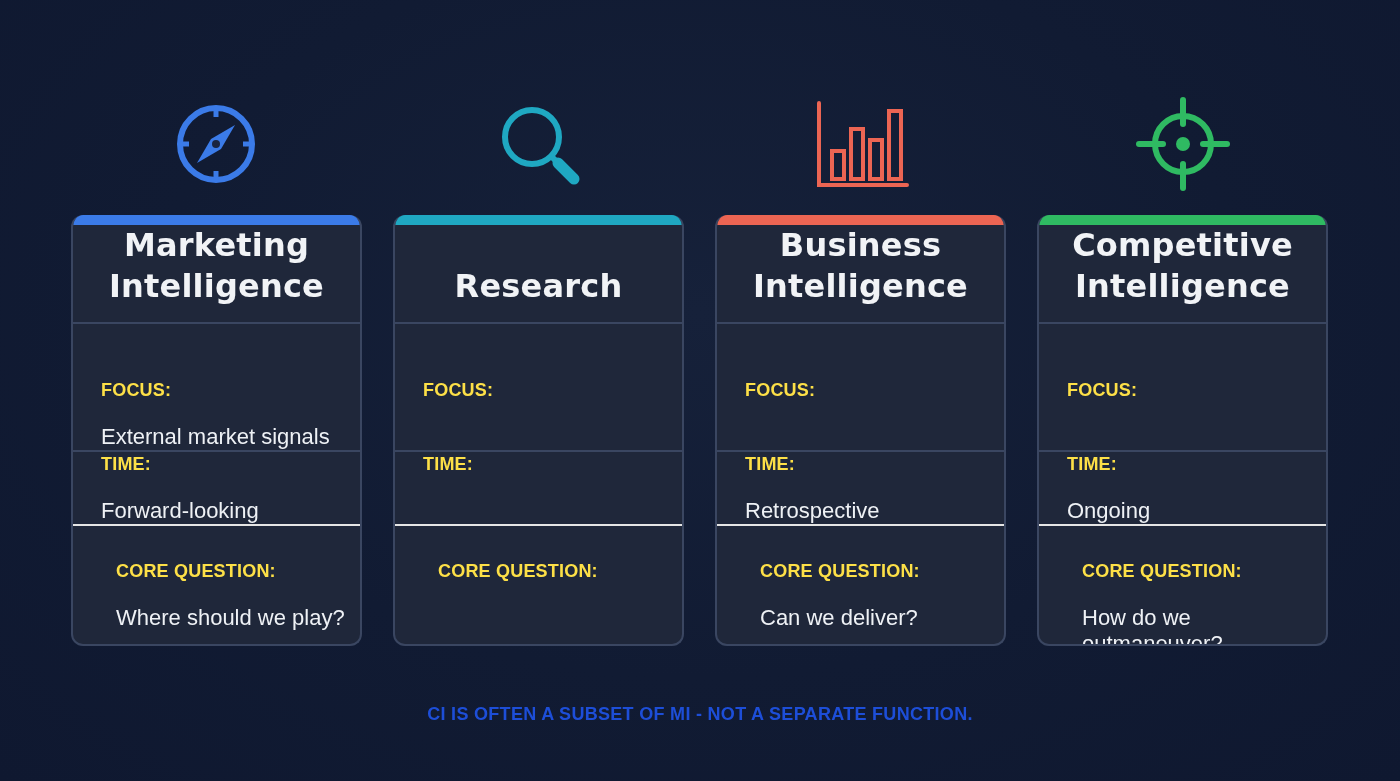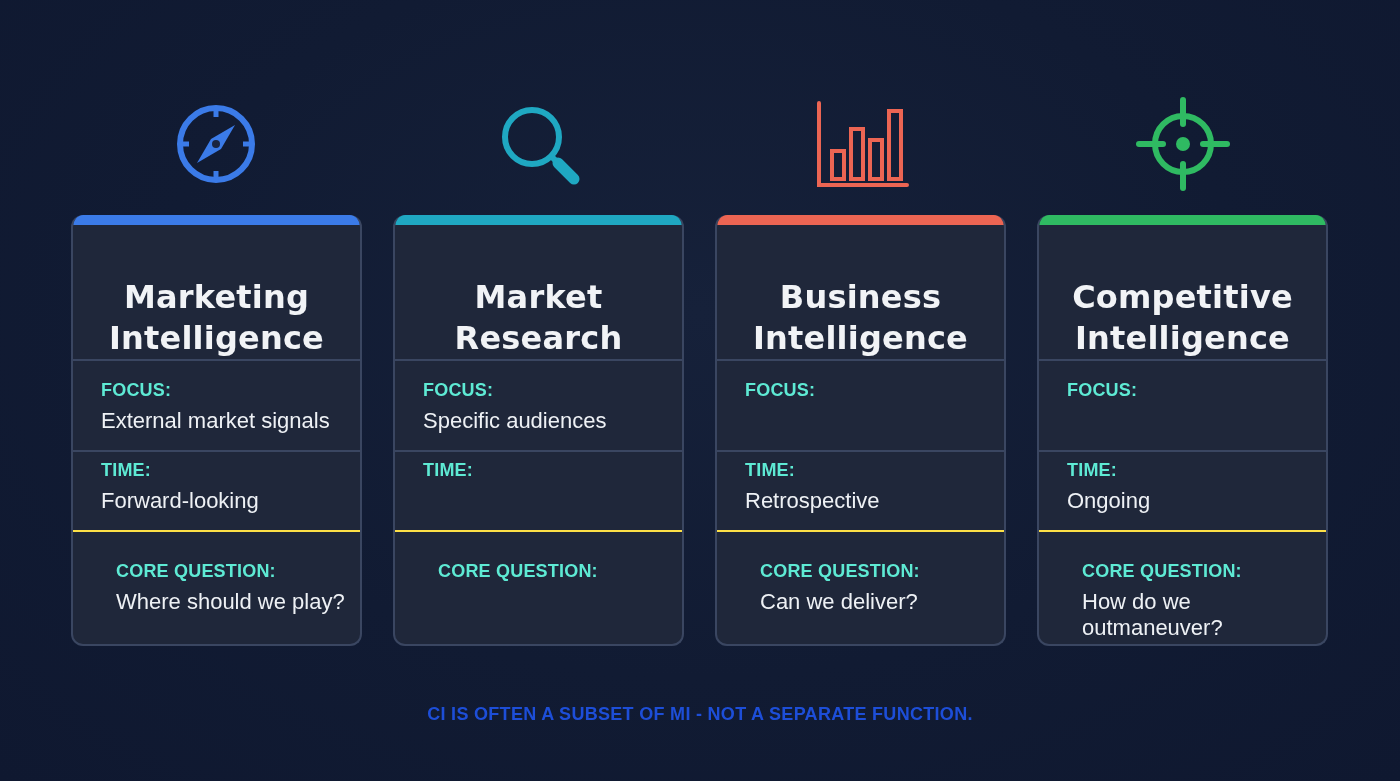--- a/index.html
+++ b/index.html
@@ -18,45 +18,45 @@
     border: 2px solid #3a4661; border-top: none;
     border-radius: 12px;
     background: #1f273a;
     overflow: hidden;
   }
   .card .accent {
     position: absolute; top: 0; left: -2px; right: -2px; height: 10px;
     border-radius: 10px 10px 0 0;
   }
   .card .title {
-    position: absolute; top: 10px; left: 0; right: 0; height: 136px;
-    display: flex; align-items: flex-end; justify-content: center;
+    position: absolute; top: 10px; left: 0; right: 0; height: 99px;
+    display: flex; align-items: flex-start; justify-content: center;
     text-align: center;
     color: #f1f3f6;
     font-family: "DejaVu Sans", sans-serif;
     font-weight: bold; font-size: 32px; line-height: 41px;
     letter-spacing: 0.2px;
     border-bottom: 2px solid #3a4661;
     padding: 0 10px;
   }
   .card .row {
     position: absolute; left: 0; right: 0; height: 90px;
     padding: 18px 0 0 28px;
   }
   .row.r1 { top: 147px; border-bottom: 2px solid #3a4661; }
-  .row.r2 { top: 227px; border-bottom: 2px solid #fde047; }
+  .row.r2 { top: 221px; border-bottom: 2px solid #e5e5e5; }
   .row.r3 { top: 328px; padding-left: 43px; }
   .row .lbl {
-    display: block; color: #5eead4;
+    display: block; color: #fde047;
     font-weight: bold; font-size: 18px; line-height: 20px;
     letter-spacing: 0.2px;
   }
   .row .val {
     display: block; color: #eef1f5;
-    font-size: 22px; line-height: 26px; margin-top: 8px;
+    font-size: 22px; line-height: 26px; margin-top: 24px;
   }
   .footer {
     position: absolute; top: 704px; left: 0; right: 0;
     text-align: center; color: #1d4ed8;
     font-weight: bold; font-size: 18px; letter-spacing: 0.3px;
   }
 </style>
 </head>
 <body>
 
@@ -115,25 +115,24 @@
     </div>
     <div class="row r3">
       <span class="lbl">CORE QUESTION:</span>
       <span class="val">Where should we play?</span>
     </div>
   </div>
 
   <div class="card" style="left:393px">
     <div class="accent" style="background:#1fa8c2"></div>
     <div class="title">
-      <div><span>Market</span><br><span>Research</span></div>
+      <div><br><span>Research</span></div>
     </div>
     <div class="row r1">
       <span class="lbl">FOCUS:</span>
-      <span class="val">Specific audiences</span>
     </div>
     <div class="row r2">
       <span class="lbl">TIME:</span>
     </div>
     <div class="row r3">
       <span class="lbl">CORE QUESTION:</span>
     </div>
   </div>
 
   <div class="card" style="left:715px">

